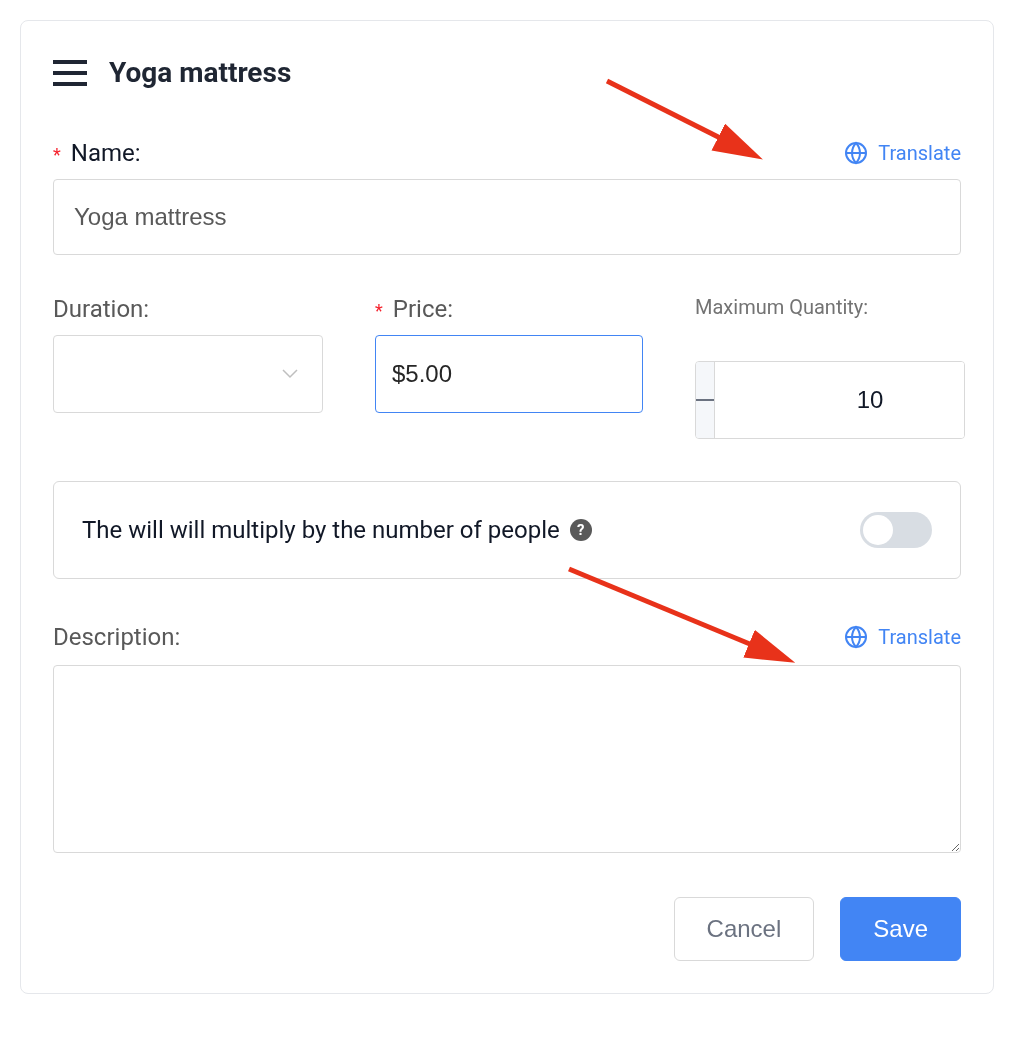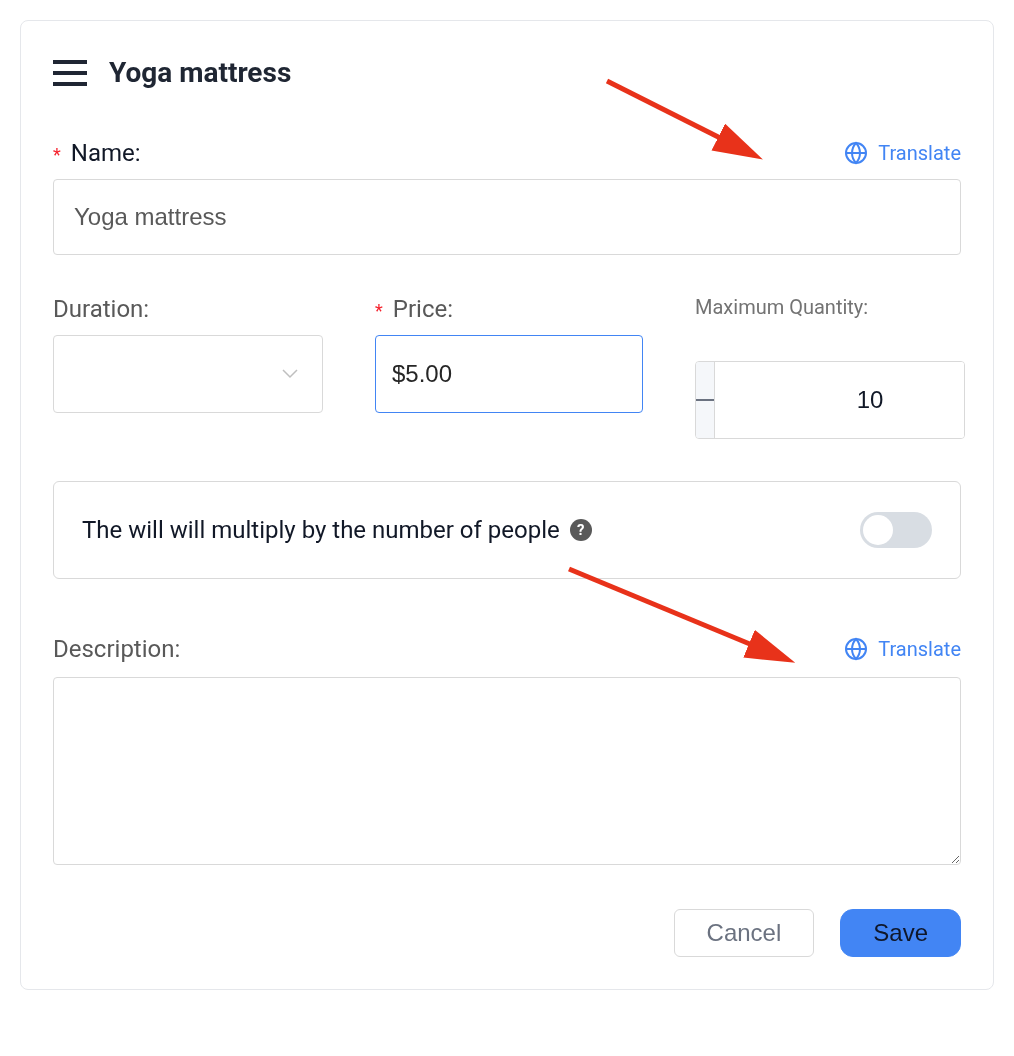--- a/index.html
+++ b/index.html
@@ -200,21 +200,21 @@
     }
     .toggle-knob {
       width: 30px;
       height: 30px;
       border-radius: 50%;
       background: #fff;
       position: absolute;
       top: 3px;
       left: 3px;
     }
-    .description-section { margin-top: 56px; }
+    .description-section { margin-top: 44px; }
     .description-header {
       display: flex;
       justify-content: space-between;
       align-items: center;
       margin-bottom: 14px;
     }
     .textarea {
       width: 100%;
       height: 188px;
       border: 1px solid #d9d9d9;
@@ -226,37 +226,36 @@
       outline: none;
       resize: both;
     }
     .button-row {
       display: flex;
       justify-content: flex-end;
       gap: 26px;
       margin-top: 40px;
     }
     .btn {
-      height: 48px;
+      height: 64px;
       padding: 0 32px;
       border-radius: 6px;
       font-size: 24px;
       cursor: pointer;
       border: 1px solid transparent;
     }
     .btn-cancel {
       background: #fff;
       color: #6b7280;
       border-color: #d9d9d9;
     }
     .btn-save {
       background: #4285f4;
-      color: #0f172a;
+      color: #ffffff;
       border-color: #4285f4;
-      border-radius: 13px;
     }
     .arrow {
       position: absolute;
       pointer-events: none;
     }
   </style>
 </head>
 <body>
 
 <div class="panel">

